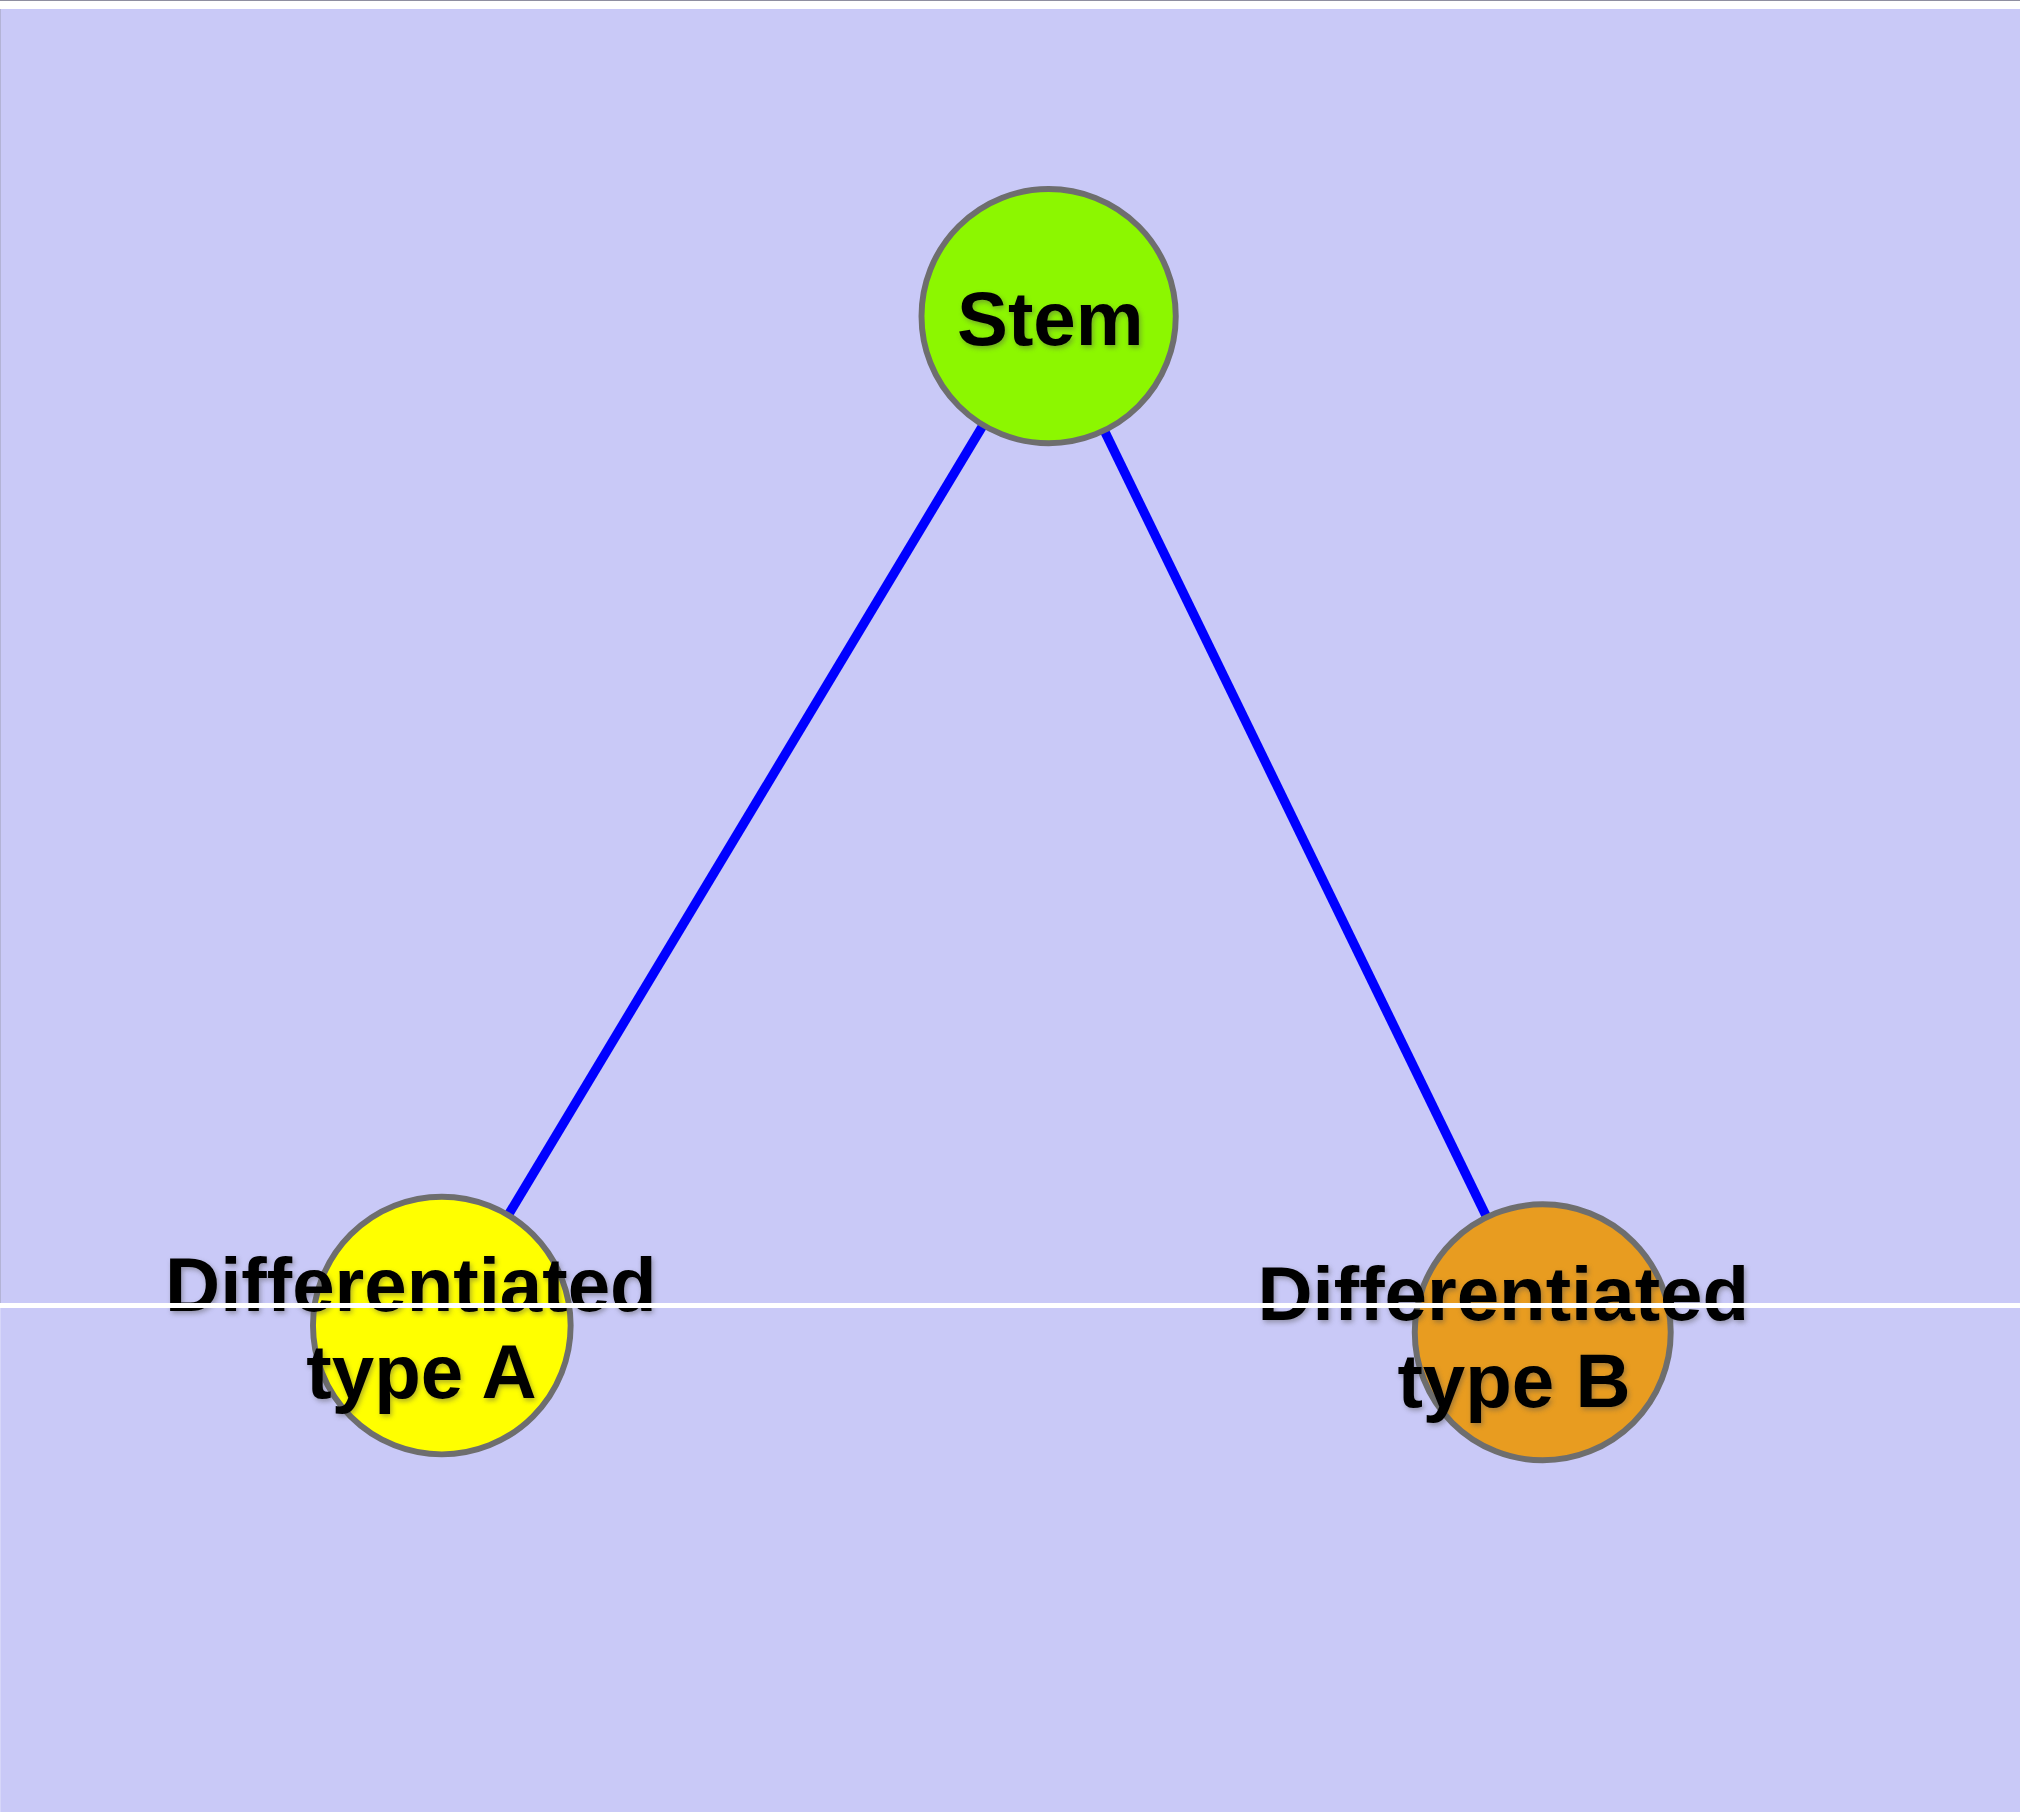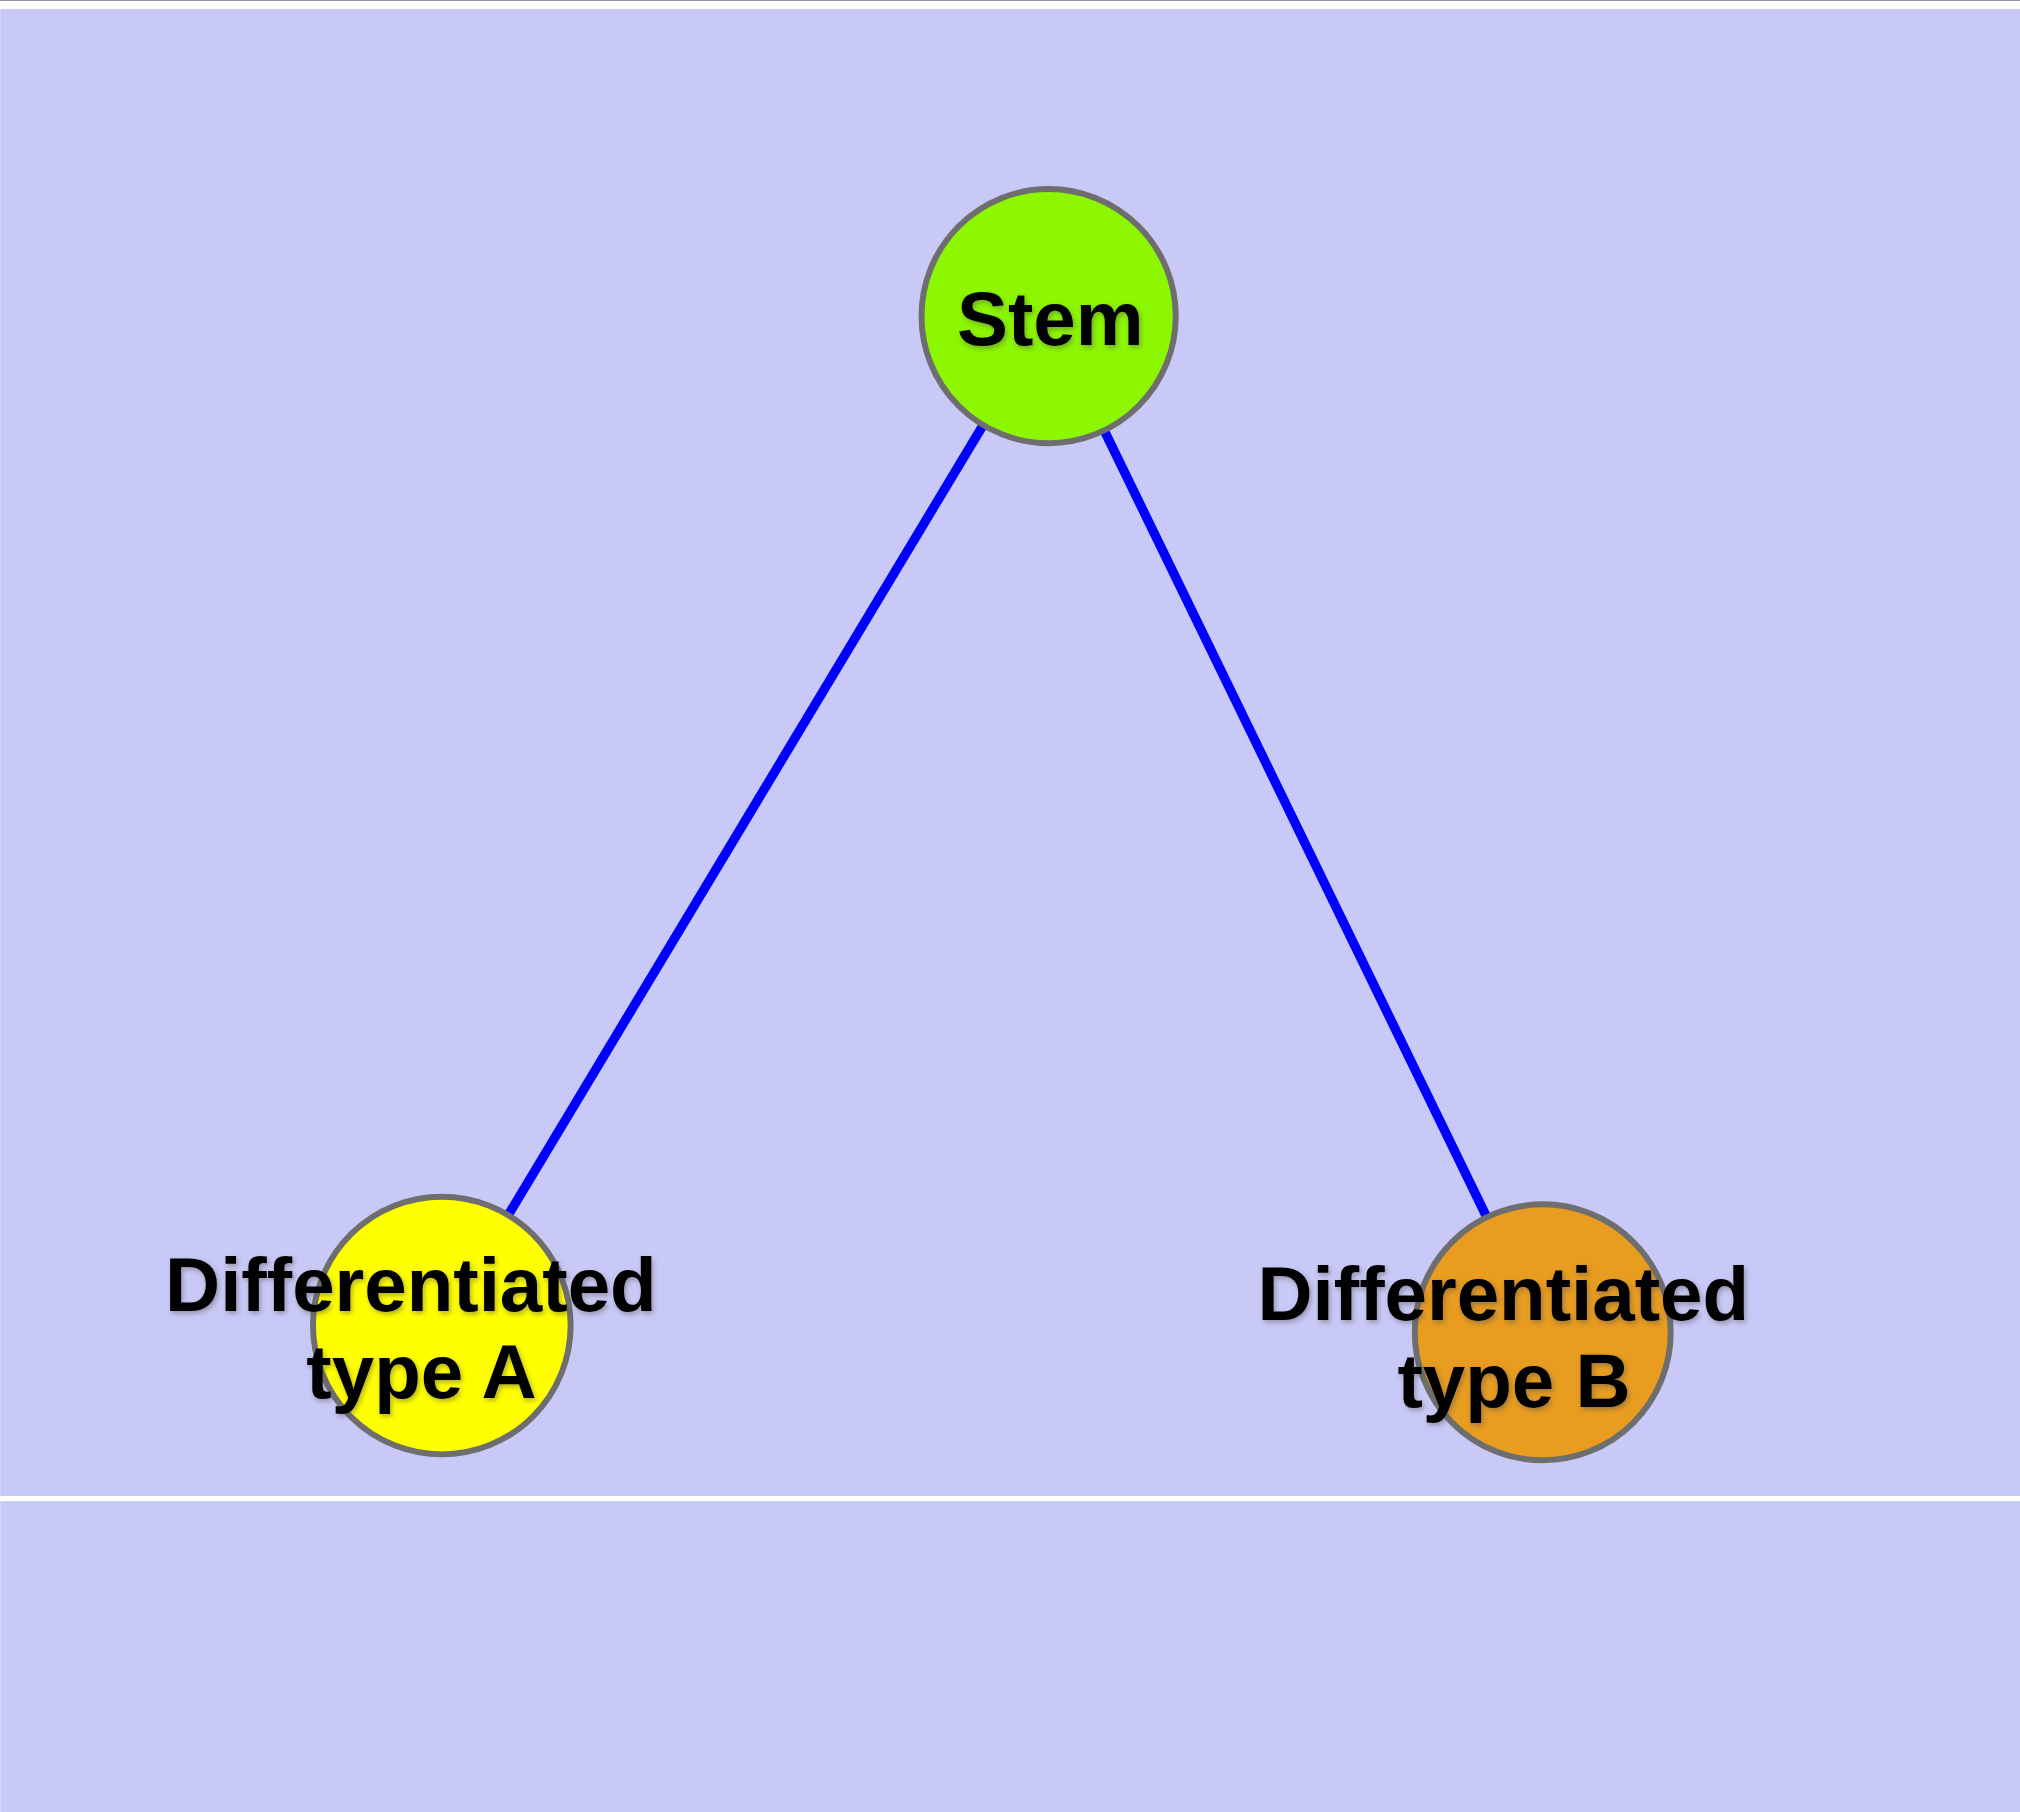--- a/index.html
+++ b/index.html
@@ -6,22 +6,22 @@
     margin: 0;
     padding: 0;
     width: 2021px;
     height: 1812px;
     overflow: hidden;
     font-family: "Liberation Sans", sans-serif;
   }
   .stage {
     position: relative;
     width: 2021px;
-    height: 1501px;
-    background: #fef9c3; 
+    height: 1308px;
+    background: #737373; 
   }
   .window-edge {
     position: absolute;
     left: 0;
     width: 2021px;
     z-index: 3;
   }
   .window-edge.top    { top: 0;    height: 8.5px; background: #ffffff; border-top: 1.7px solid #8f8fa0; box-sizing: border-box; }
   .window-edge.bottom { bottom: 0; height: 5.1px;  background: #ffffff; }
   svg.graph {

